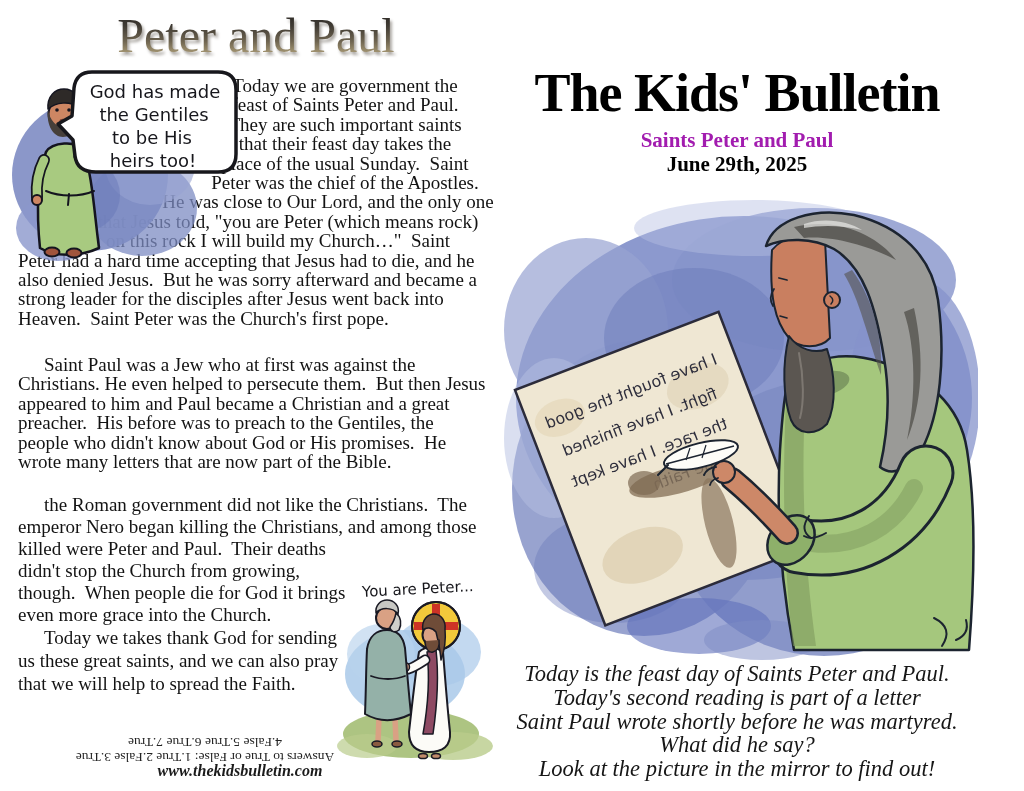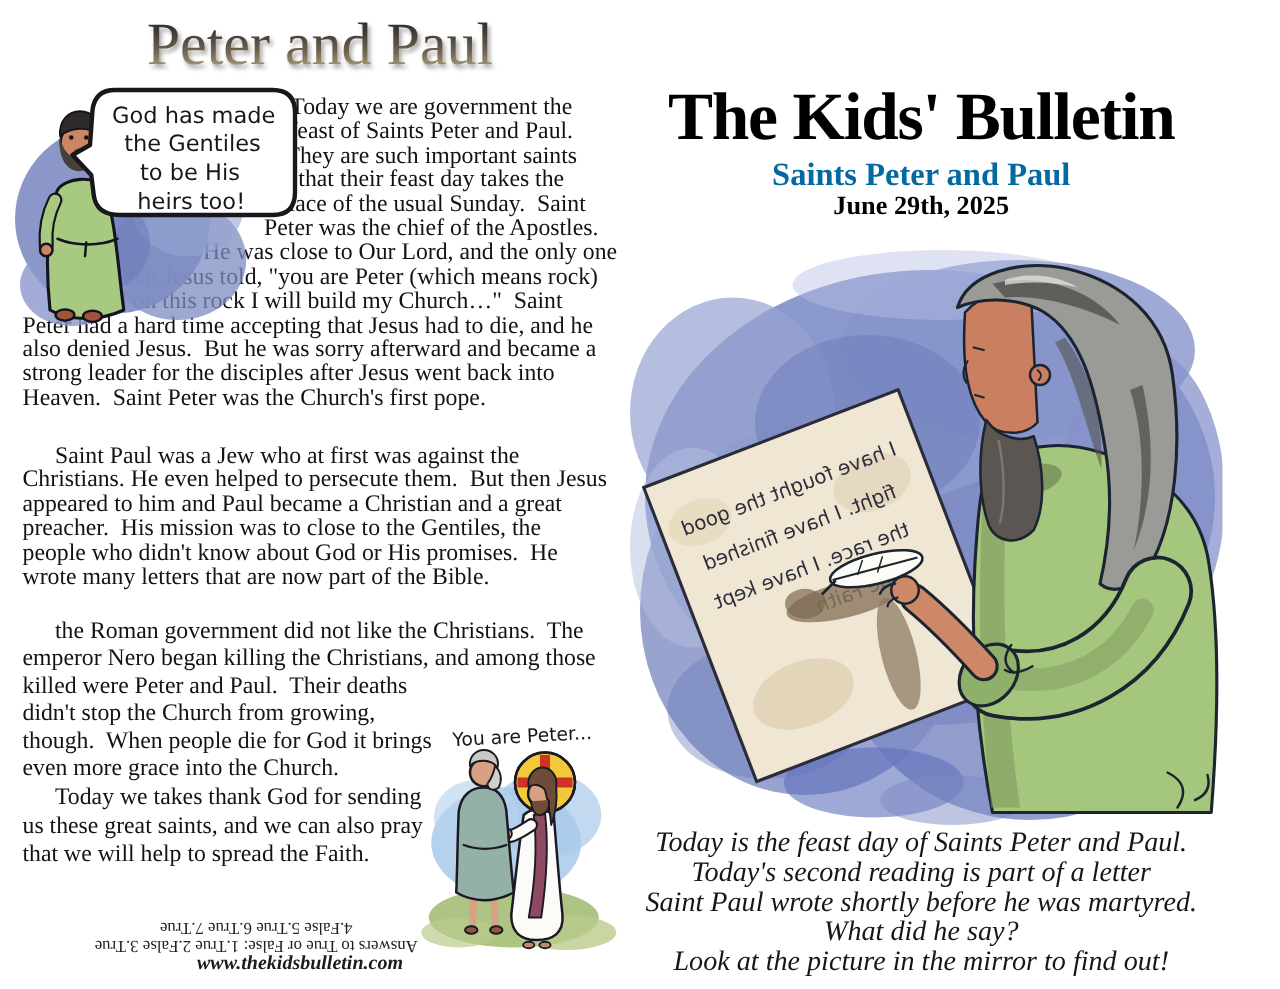--- a/index.html
+++ b/index.html
@@ -43,21 +43,21 @@
   .website{
     position:absolute;left:90px;top:762px;width:300px;text-align:center;
     font-style:italic;font-weight:bold;font-size:16px;color:#1b1b1b;
   }
 
   
   .masthead{
     margin:24px 4px 0 4px;text-align:center;font-weight:bold;
     font-size:54px;line-height:58px;letter-spacing:-1px;color:#000;
   }
-  .subhead{margin-top:6px;text-align:center;font-weight:bold;font-size:26px;line-height:24px;color:#0369a1;}
+  .subhead{margin-top:6px;text-align:center;font-weight:bold;font-size:21px;line-height:24px;color:#a21caf;}
   .datehead{text-align:center;font-weight:bold;font-size:21px;line-height:25px;color:#000;}
   .illus{position:absolute;left:13px;top:148px;width:484px;height:480px;}
   .caption{
     position:absolute;left:0;top:622px;width:512px;text-align:center;
     font-style:italic;font-size:22.5px;line-height:23.8px;color:#161616;
   }
   .hand{font-family:"DejaVu Sans",sans-serif;}
 </style>
 </head>
 <body>
@@ -78,21 +78,21 @@
       <div class="ln">and on this rock I will build my Church…"  Saint</div>
       <div class="ln">Peter had a hard time accepting that Jesus had to die, and he</div>
       <div class="ln">also denied Jesus.  But he was sorry afterward and became a</div>
       <div class="ln">strong leader for the disciples after Jesus went back into</div>
       <div class="ln">Heaven.  Saint Peter was the Church's first pope.</div>
     </div>
   <div class="para p2">
       <div class="ln">Saint Paul was a Jew who at first was against the</div>
       <div class="ln">Christians. He even helped to persecute them.  But then Jesus</div>
       <div class="ln">appeared to him and Paul became a Christian and a great</div>
-      <div class="ln">preacher.  His mission was to close to the Gentiles, the</div>
+      <div class="ln">preacher.  His before was to preach to the Gentiles, the</div>
       <div class="ln">people who didn't know about God or His promises.  He</div>
       <div class="ln">wrote many letters that are now part of the Bible.</div>
     </div>
   <div class="para p3">
       <div class="ln">the Roman government did not like the Christians.  The</div>
       <div class="ln">emperor Nero began killing the Christians, and among those</div>
       <div class="ln">killed were Peter and Paul.  Their deaths</div>
       <div class="ln">didn't stop the Church from growing,</div>
       <div class="ln">though.  When people die for God it brings</div>
       <div class="ln">even more grace into the Church.</div>

